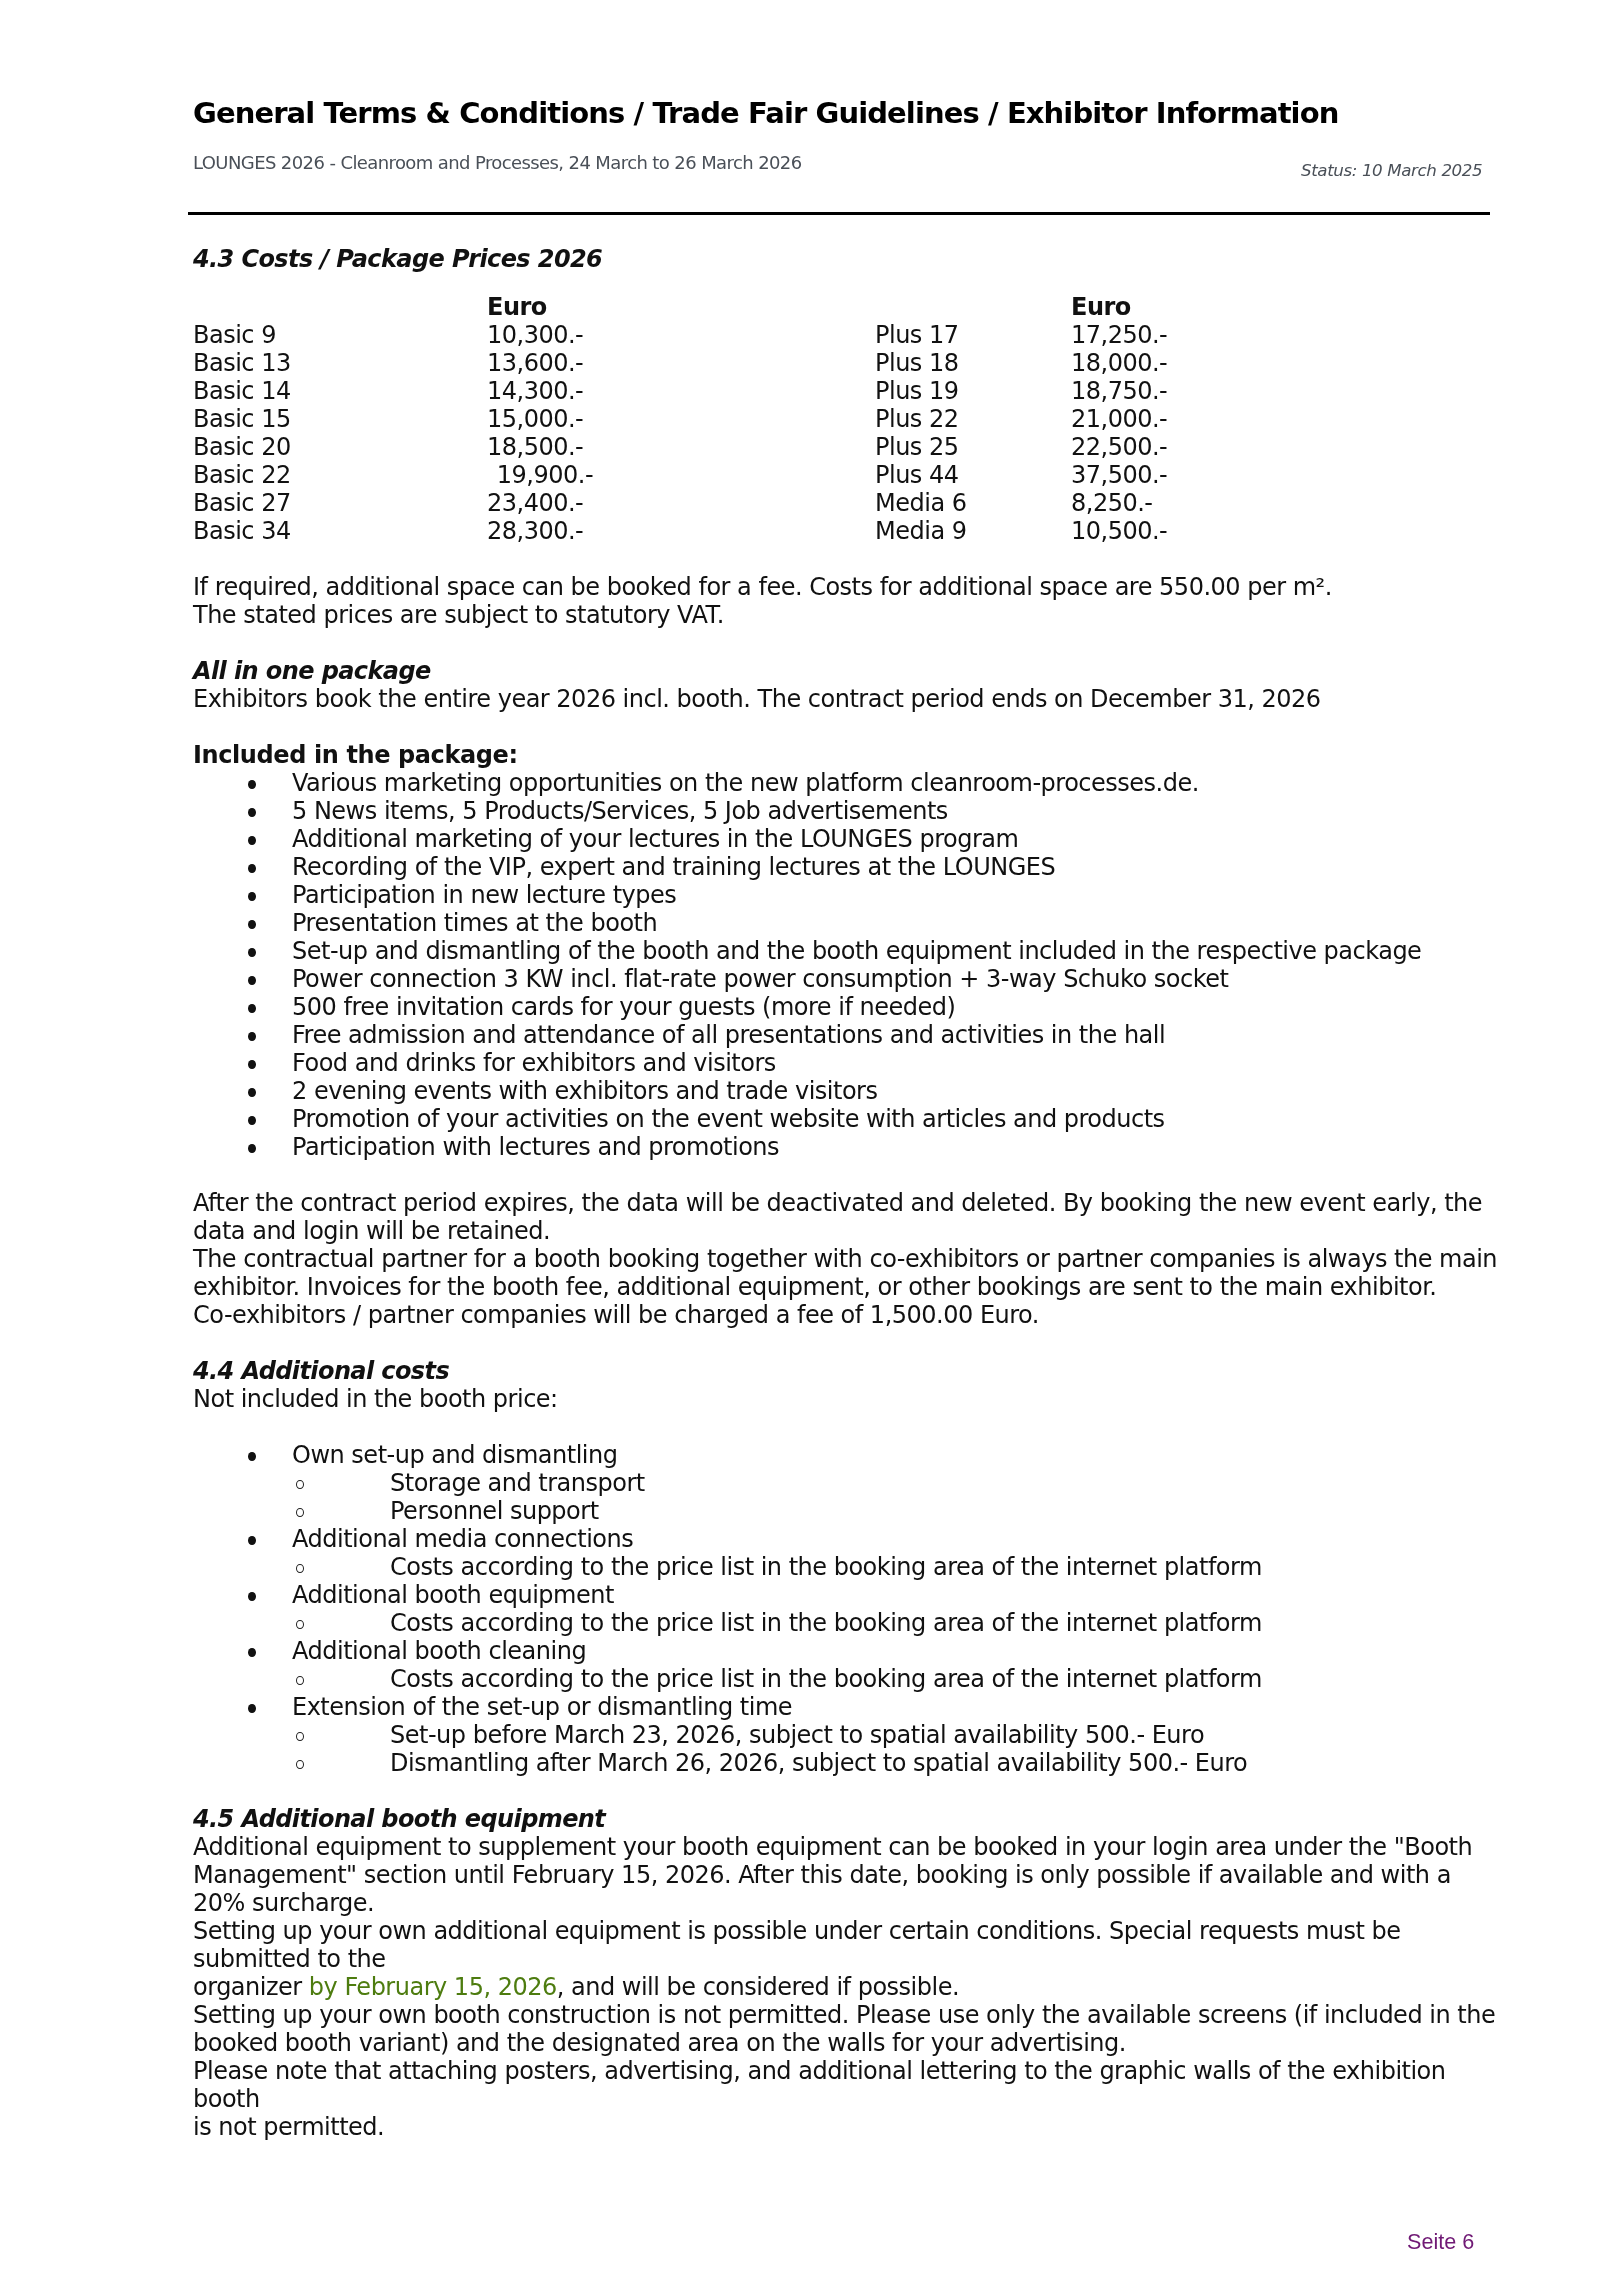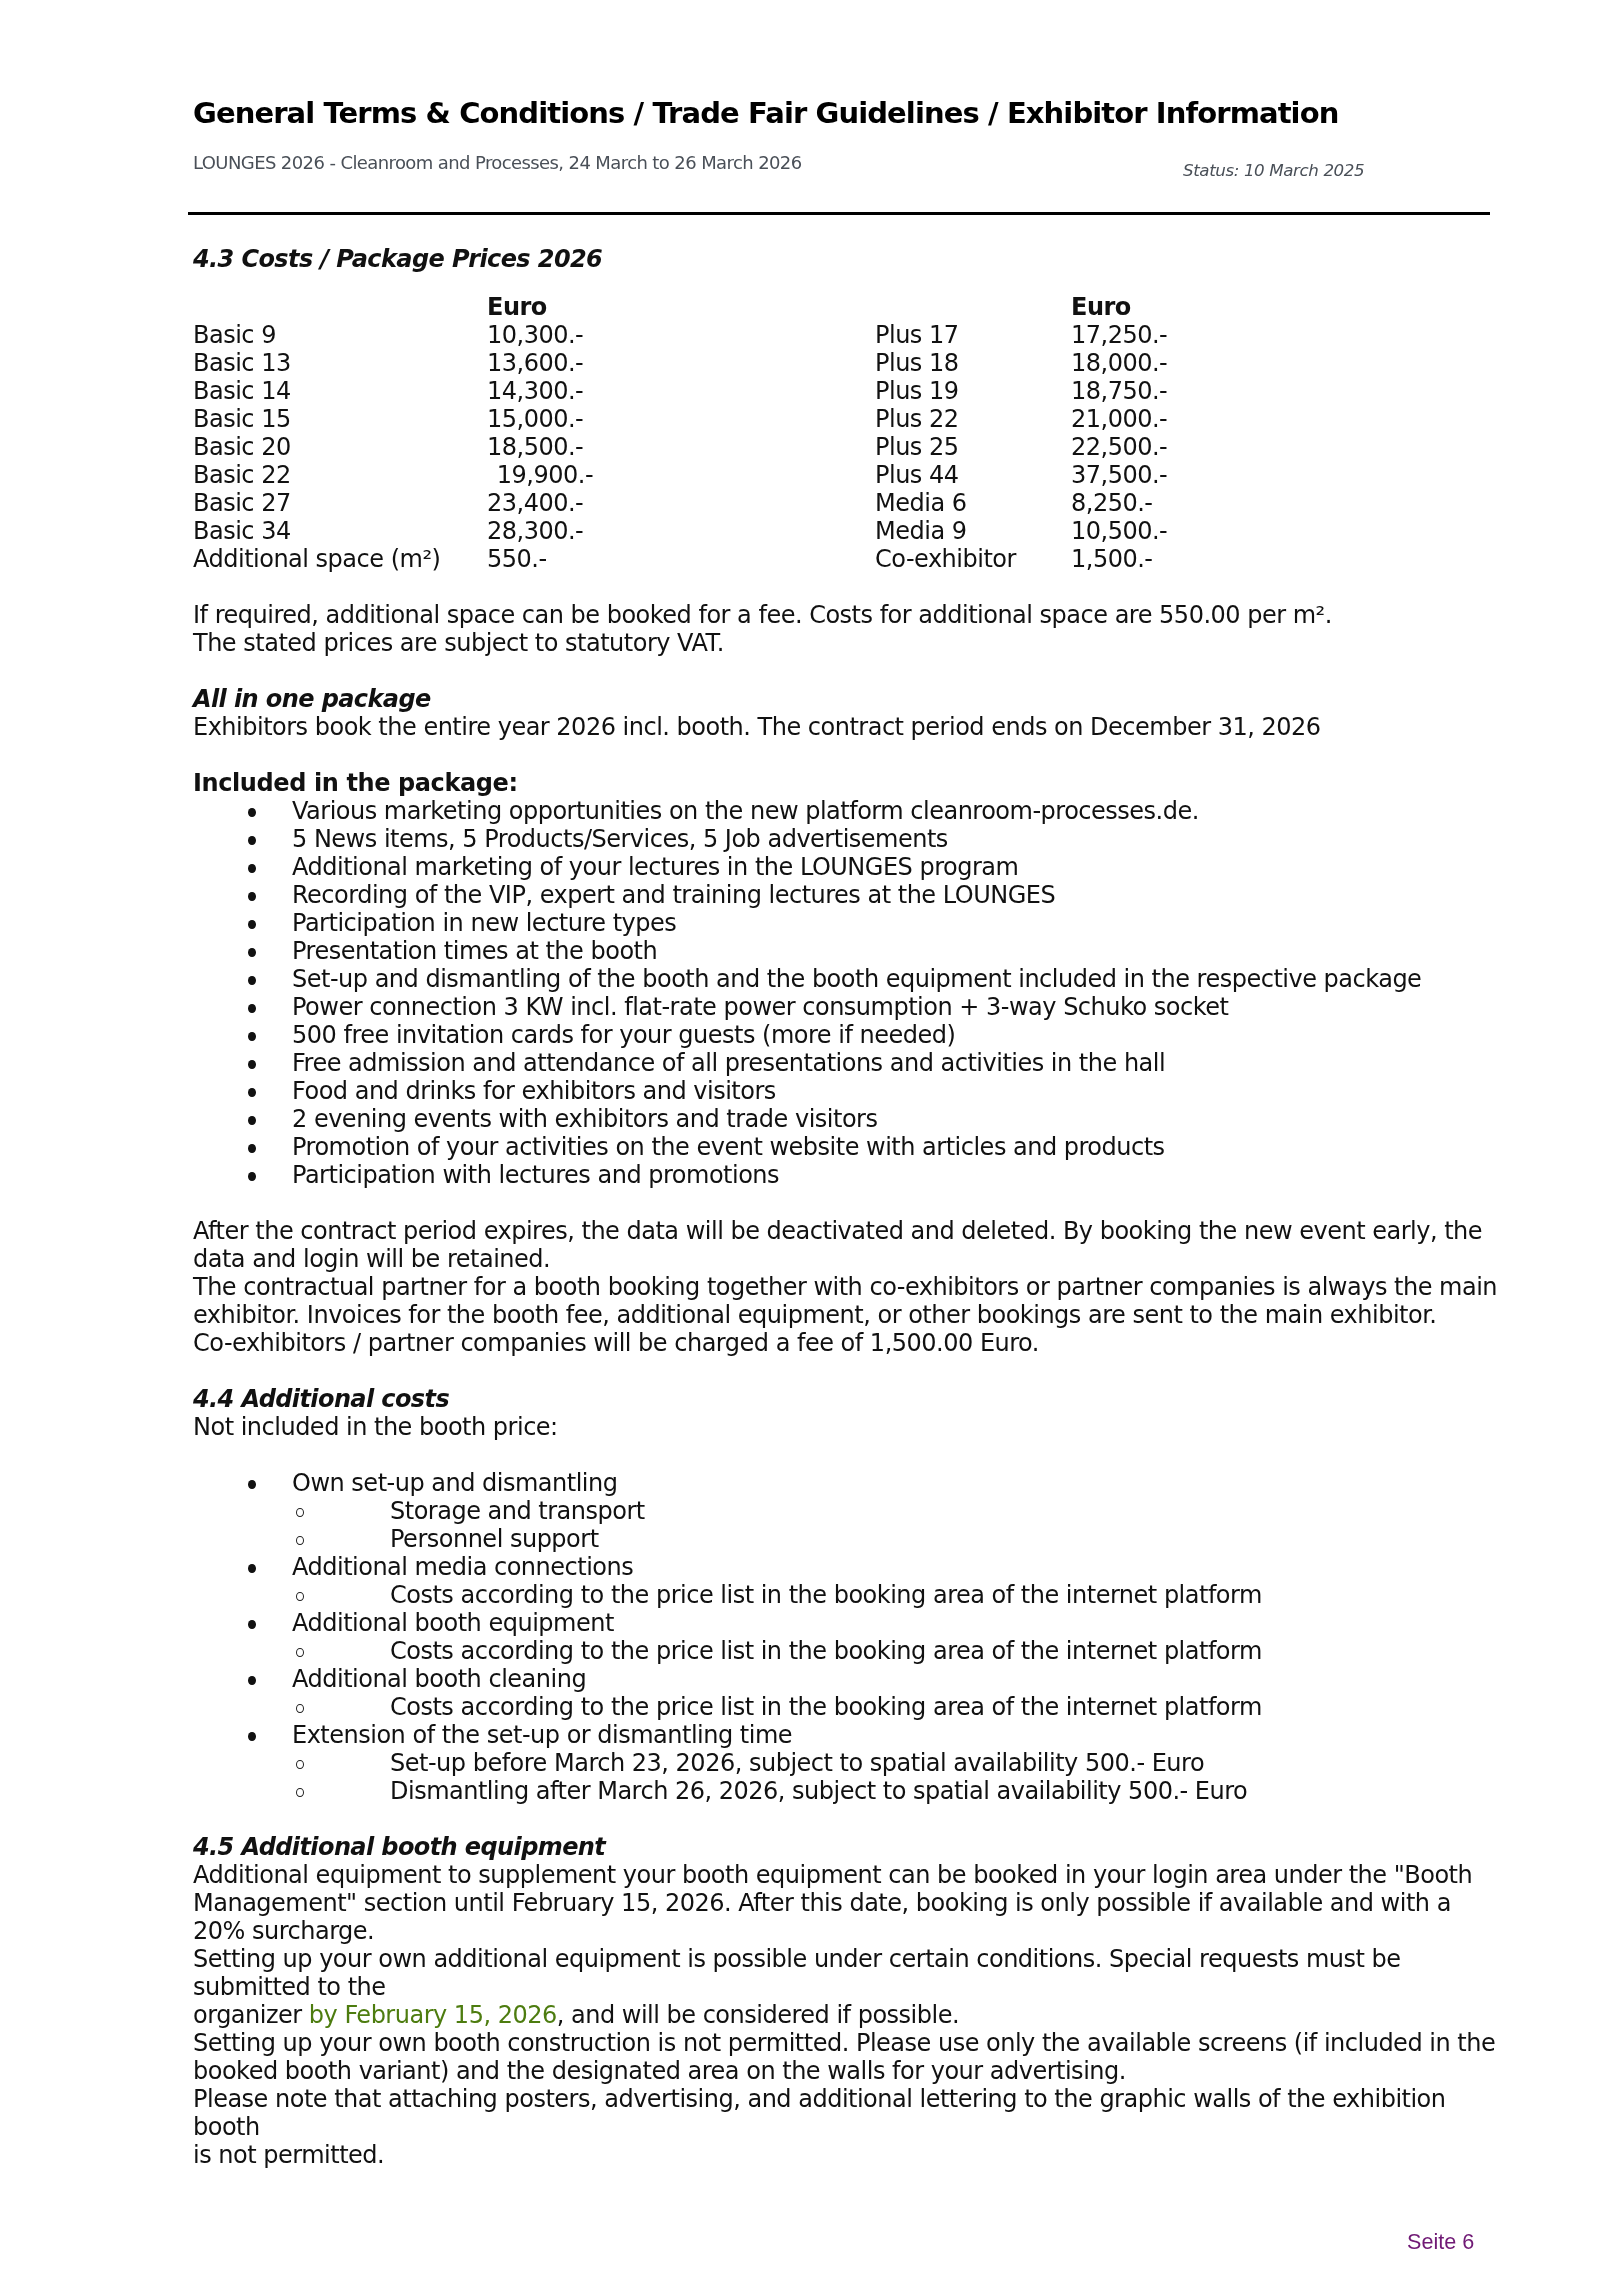--- a/index.html
+++ b/index.html
@@ -3,21 +3,21 @@
 <meta charset="utf-8">
 <style>
   html, body { margin: 0; padding: 0; background: #ffffff; }
   body { width: 1621px; height: 2293px; position: relative; overflow: hidden;
          font-family: "DejaVu Sans", sans-serif; color: #111; }
   .page { position: absolute; left: 0; top: 0; width: 1621px; height: 2213px; }
   .title { position: absolute; left: 193px; top: 96px; font-size: 29px; font-weight: bold;
            letter-spacing: -0.9px; color: #000; white-space: nowrap; }
   .subtitle { position: absolute; left: 193px; top: 152px; font-size: 18px; color: #4a5058;
               letter-spacing: -0.6px; white-space: nowrap; }
-  .status { position: absolute; left: 1183px; top: 160px; font-size: 16.7px; font-style: italic;
+  .status { position: absolute; left: 1301px; top: 160px; font-size: 16.7px; font-style: italic;
             color: #4a5058; letter-spacing: -0.4px; white-space: nowrap; }
   .rule { position: absolute; left: 188px; top: 212px; width: 1302px; height: 2.9px; background: #000; }
   .body { position: absolute; left: 193px; top: 245px; width: 1304px; font-size: 24px;
           line-height: 28px; letter-spacing: -0.5px; }
   .h-ital { font-weight: bold; font-style: italic; letter-spacing: -0.6px; }
   .h-bold { font-weight: bold; letter-spacing: -0.4px; }
   p { margin: 0; }
   .gap { height: 28px; }
   table.prices { border-collapse: collapse; margin-top: 20px; }
   table.prices td { padding: 0; height: 28px; vertical-align: top; white-space: nowrap; }
@@ -102,26 +102,20 @@
           <td>23,400.-</td>
           <td>Media 6</td>
           <td>8,250.-</td>
         </tr>
         <tr>
           <td>Basic 34</td>
           <td>28,300.-</td>
           <td>Media 9</td>
           <td>10,500.-</td>
         </tr>
-        <tr>
-          <td>Additional space (m²)</td>
-          <td>550.-</td>
-          <td>Co-exhibitor</td>
-          <td>1,500.-</td>
-        </tr>
       </tbody>
     </table>
 
     <div class="gap"></div>
     <p>If required, additional space can be booked for a fee. Costs for additional space are 550.00 per m².</p>
     <p>The stated prices are subject to statutory VAT.</p>
 
     <div class="gap"></div>
     <p class="h-ital">All in one package</p>
     <p>Exhibitors book the entire year 2026 incl. booth. The contract period ends on December 31, 2026</p>

